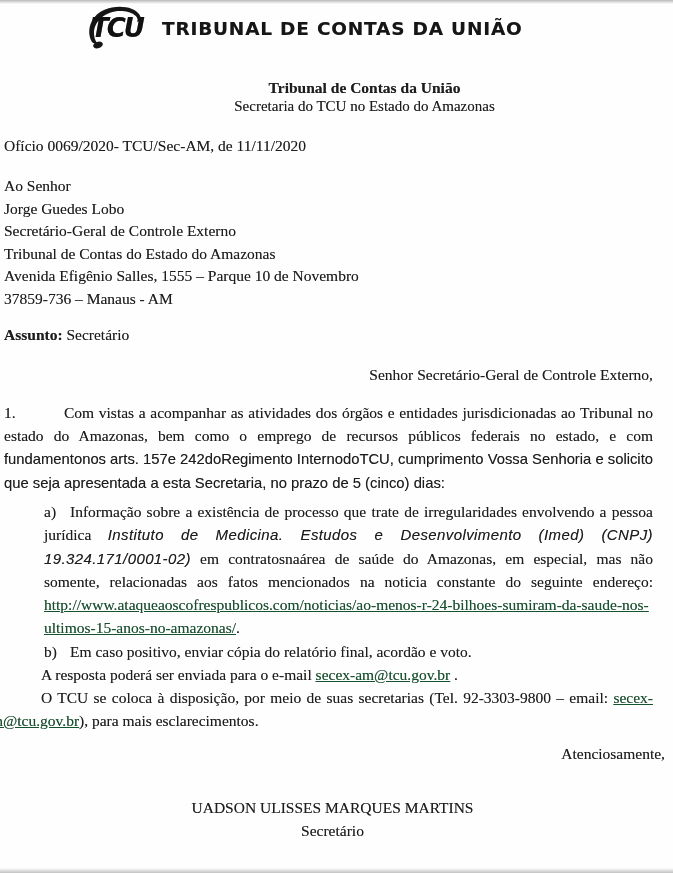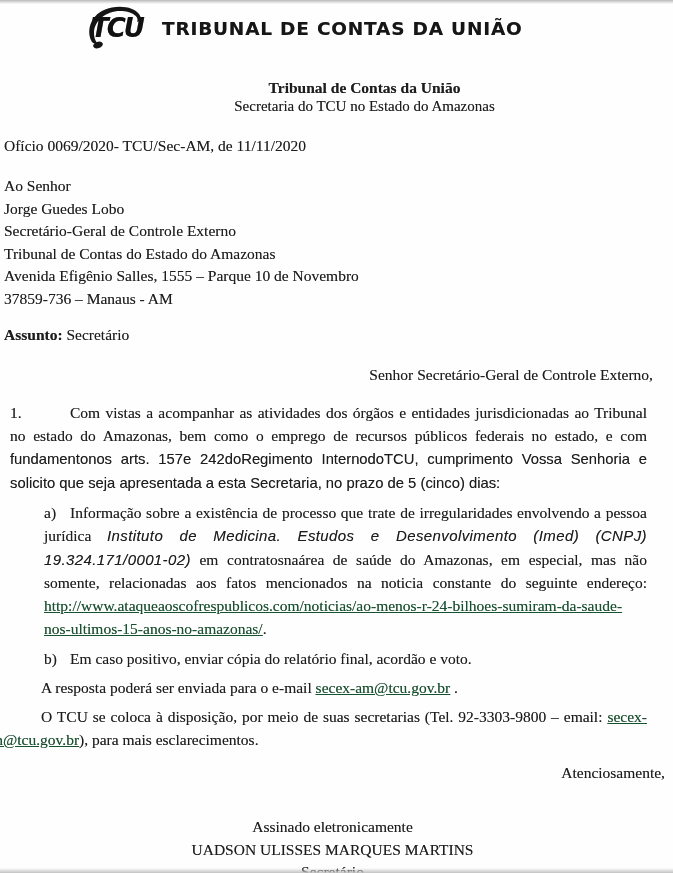--- a/index.html
+++ b/index.html
@@ -33,21 +33,21 @@
 
   .ref{margin:21px 0 0 0;}
 
   .recipient{margin-top:20px;line-height:22.5px;}
 
   .subject{margin:16px 0 0 0;}
   .subject .lbl{font-weight:bold;}
 
   .salutation{margin:22px 0 0 60px;text-align:right;}
 
-  .para{margin:6px;line-height:23px;text-align:justify;}
+  .para{margin:0;line-height:23px;text-align:justify;}
   .p1{margin-top:17px;}
   .num1{display:inline-block;width:60px;}
   .item{margin-left:40px;line-height:23.3px;}
   .item-a{margin-top:5px;}
   .marker{display:inline-block;width:26px;}
   .p23{margin-left:-20px;}
   .num23{display:inline-block;width:57px;}
 
   .sans{font-family:"Liberation Sans",sans-serif;font-size:14.8px;}
   .italic-sans{font-family:"Liberation Sans",sans-serif;font-style:italic;font-size:15px;letter-spacing:.4px;}
@@ -97,19 +97,18 @@
 
   <p class="para item"><span class="marker">b)</span><span>Em caso positivo, enviar cópia do relatório final, acordão e voto.</span></p>
 
   <p class="para p23"><span class="num23">2.</span><span>A resposta poderá ser enviada para o e-mail </span><a class="link">secex-am@tcu.gov.br</a><span> .</span></p>
 
   <p class="para p23"><span class="num23">3.</span><span>O TCU se coloca à disposição, por meio de suas secretarias (Tel. 92-3303-9800 – email: </span><a class="link">secex-am@tcu.gov.br</a><span>), para mais esclarecimentos.</span></p>
 
   <p class="closing">Atenciosamente,</p>
 
   <div class="signature">
-    <div>Assinado eletronicamente</div>
     <div>UADSON ULISSES MARQUES MARTINS</div>
     <div>Secretário</div>
   </div>
 
   <div class="scan-edge bottom"></div>
 </div>
 
 </body></html>

